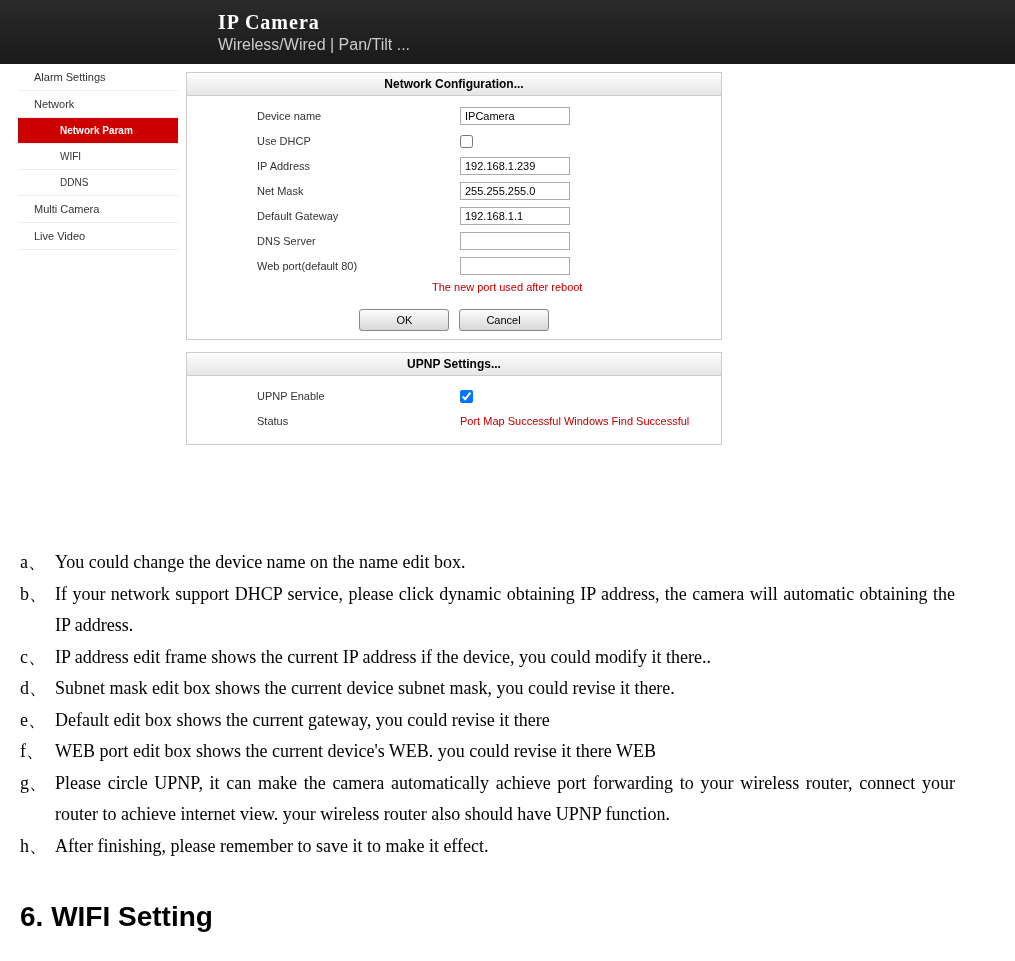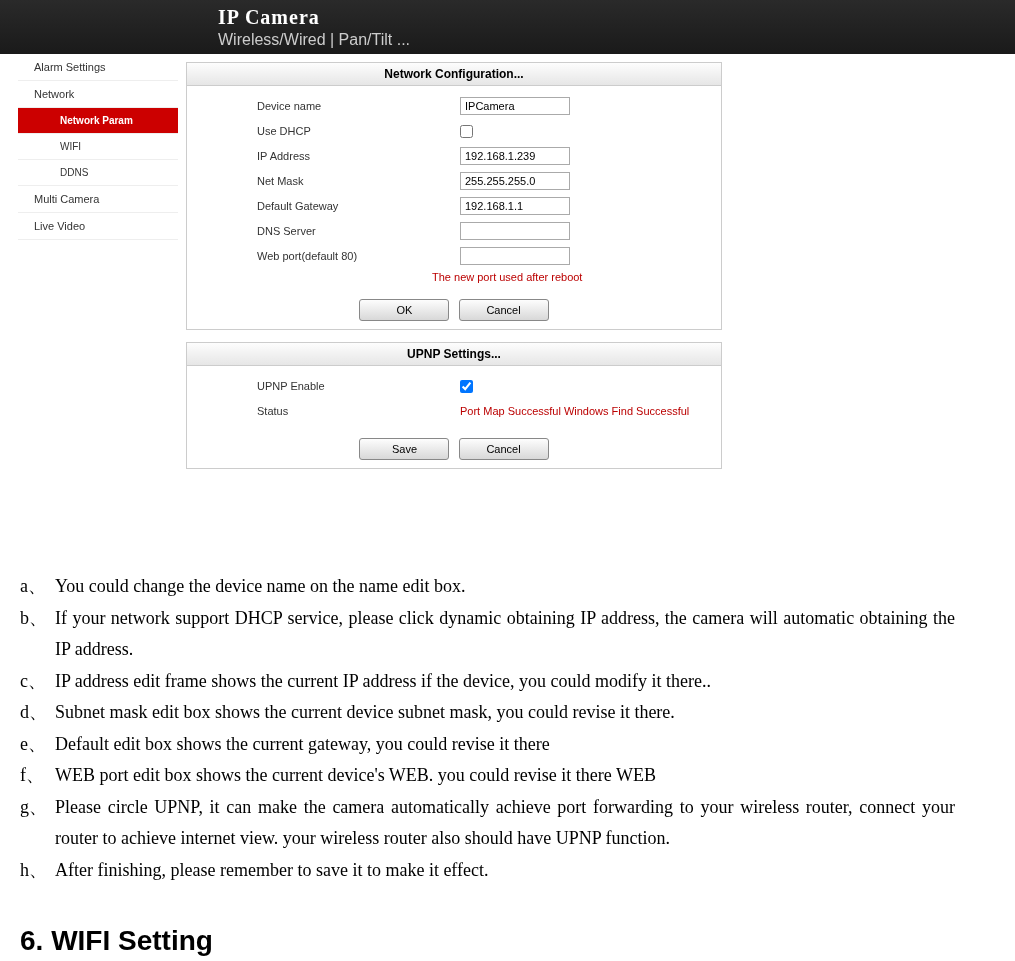--- a/index.html
+++ b/index.html
@@ -1,20 +1,20 @@
 <!DOCTYPE html>
 <html><head>
 <meta charset="utf-8">
 <style>
   * { box-sizing: border-box; margin: 0; padding: 0; }
   body { font-family: Arial, sans-serif; background: #fff; width: 1015px; }
   
   .header {
     background: linear-gradient(to bottom, #2a2a2a, #1a1a1a);
-    height: 54px;
+    height: 64px;
     padding-left: 218px;
     display: flex;
     flex-direction: column;
     justify-content: center;
     color: #fff;
   }
   .header-title { font-size: 20px; font-weight: bold; font-family: "Times New Roman", serif; letter-spacing: 1px; }
   .header-sub { font-size: 16px; color: #ccc; margin-top: 2px; }
   
   .main-area { display: flex; background: #fff; }
@@ -162,24 +162,20 @@
       <div class="panel-body">
         <div class="form-row">
           <div class="form-label">UPNP Enable</div>
           <input type="checkbox" class="form-checkbox" checked="" style="">
         </div>
         <div class="form-row">
           <div class="form-label">Status</div>
           <span class="status-text">Port Map Successful Windows Find Successful</span>
         </div>
       </div>
-      <div class="button-row">
-        <button class="btn">Save</button>
-        <button class="btn">Cancel</button>
-      </div>
     </div>
     <div style="height:70px"></div>
   </div>
 </div>
 
 <div class="doc-text">
   <ul class="doc-list">
     <li>
         <span class="marker">a、</span>
         <span class="litext">You could change the device name on the name edit box.</span>

